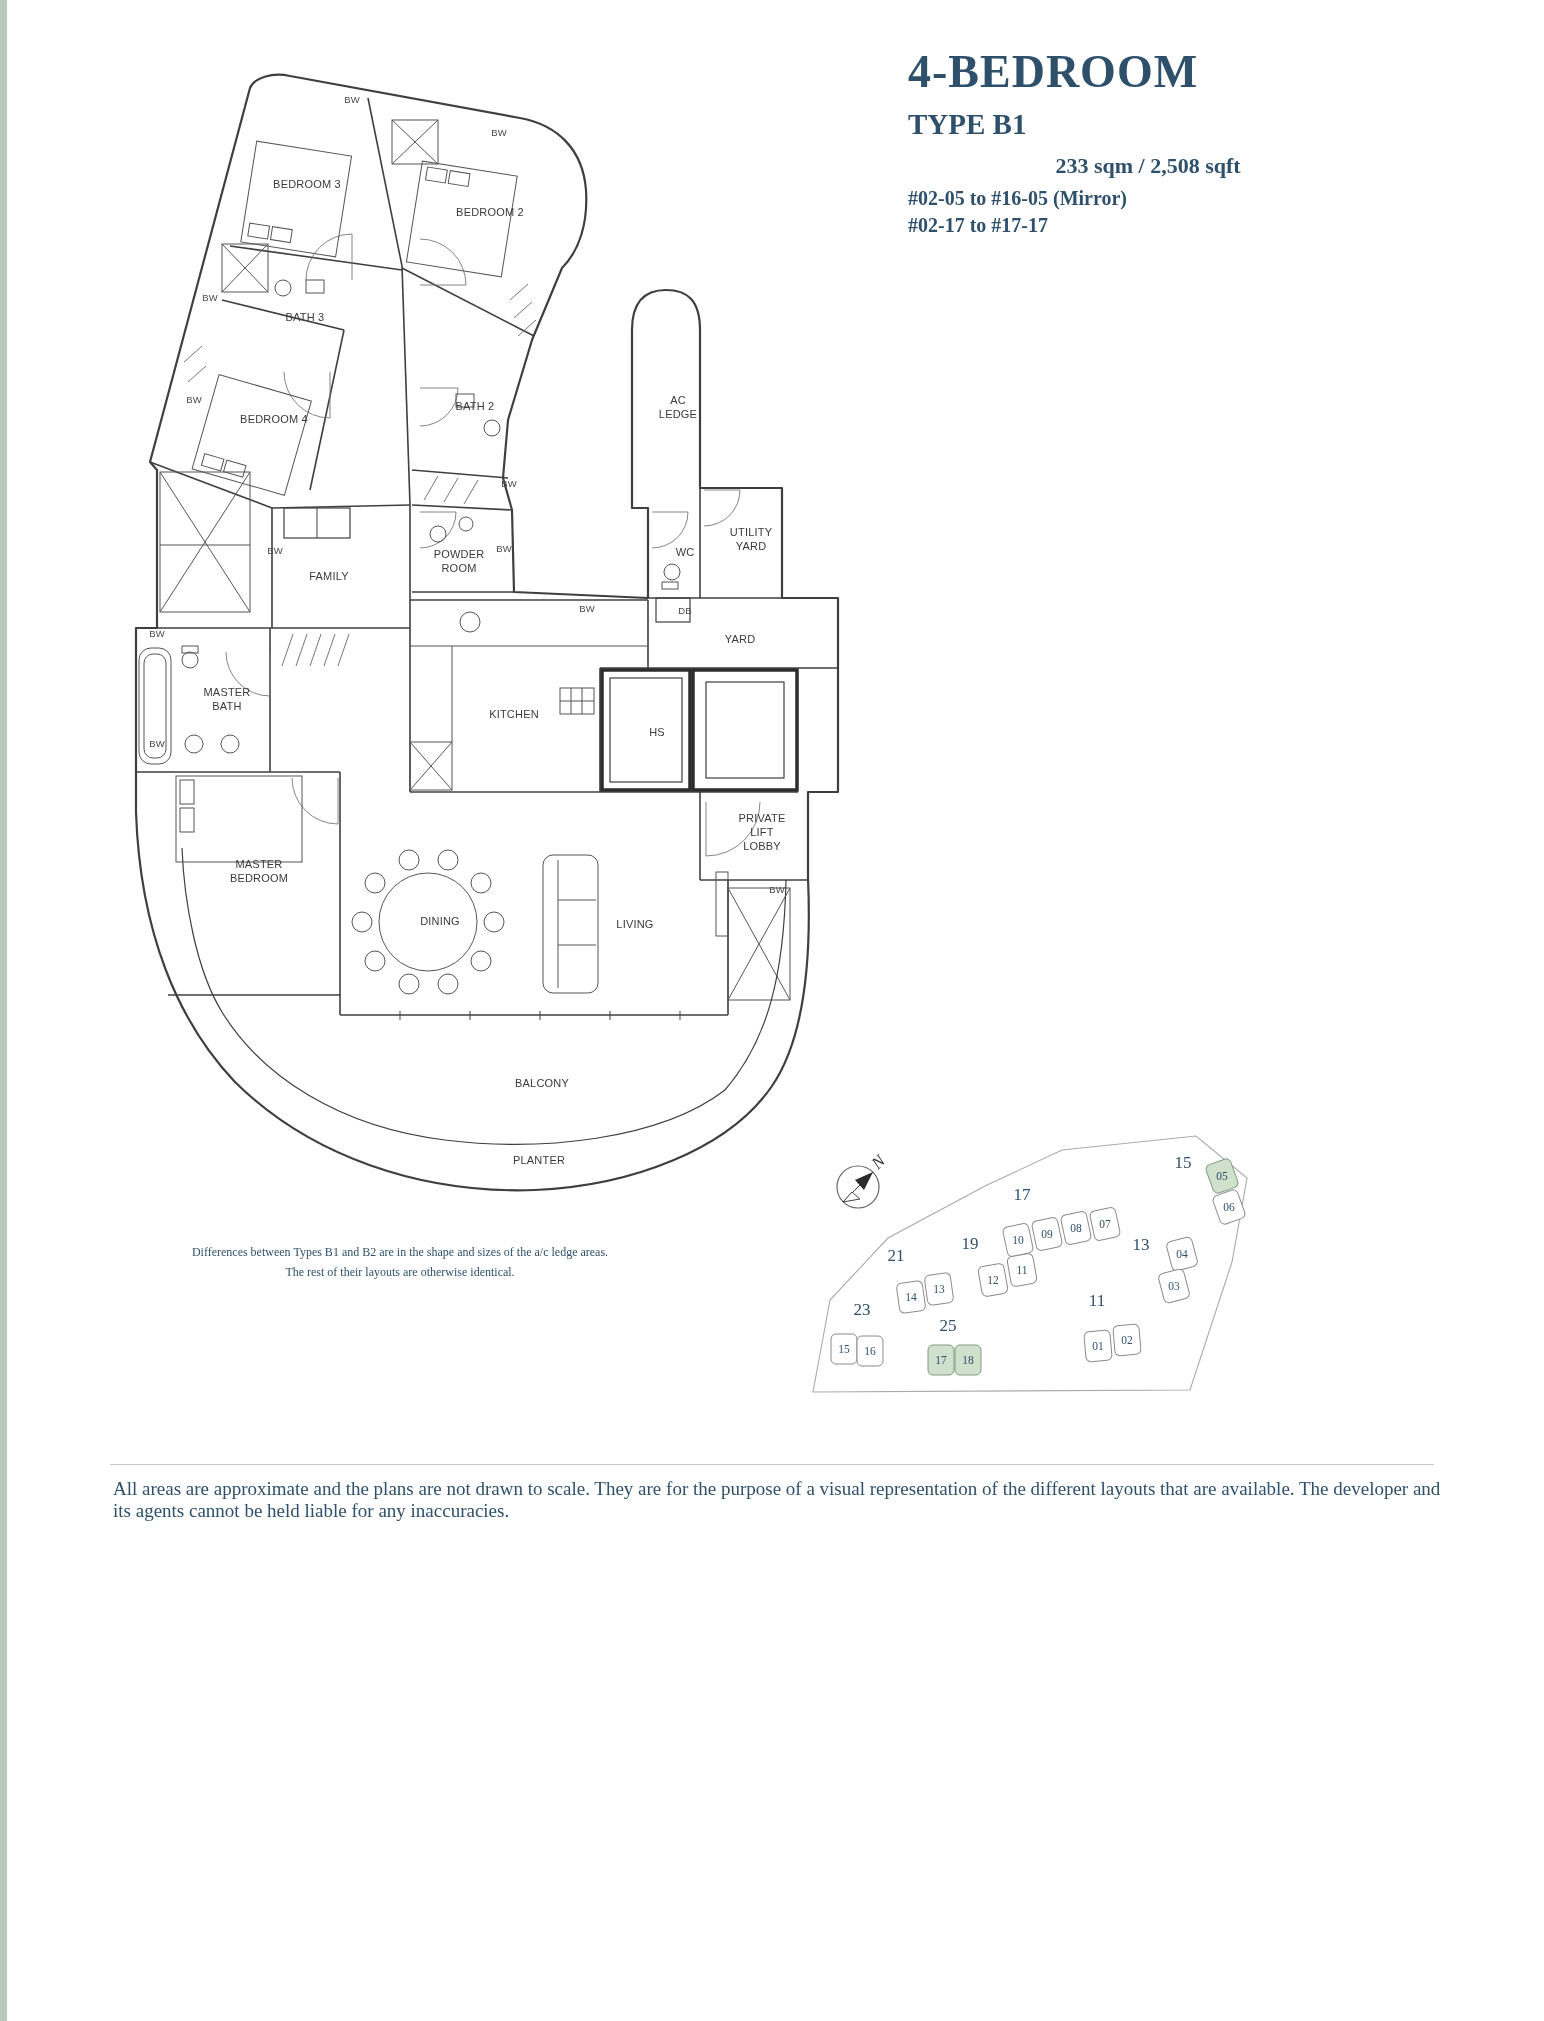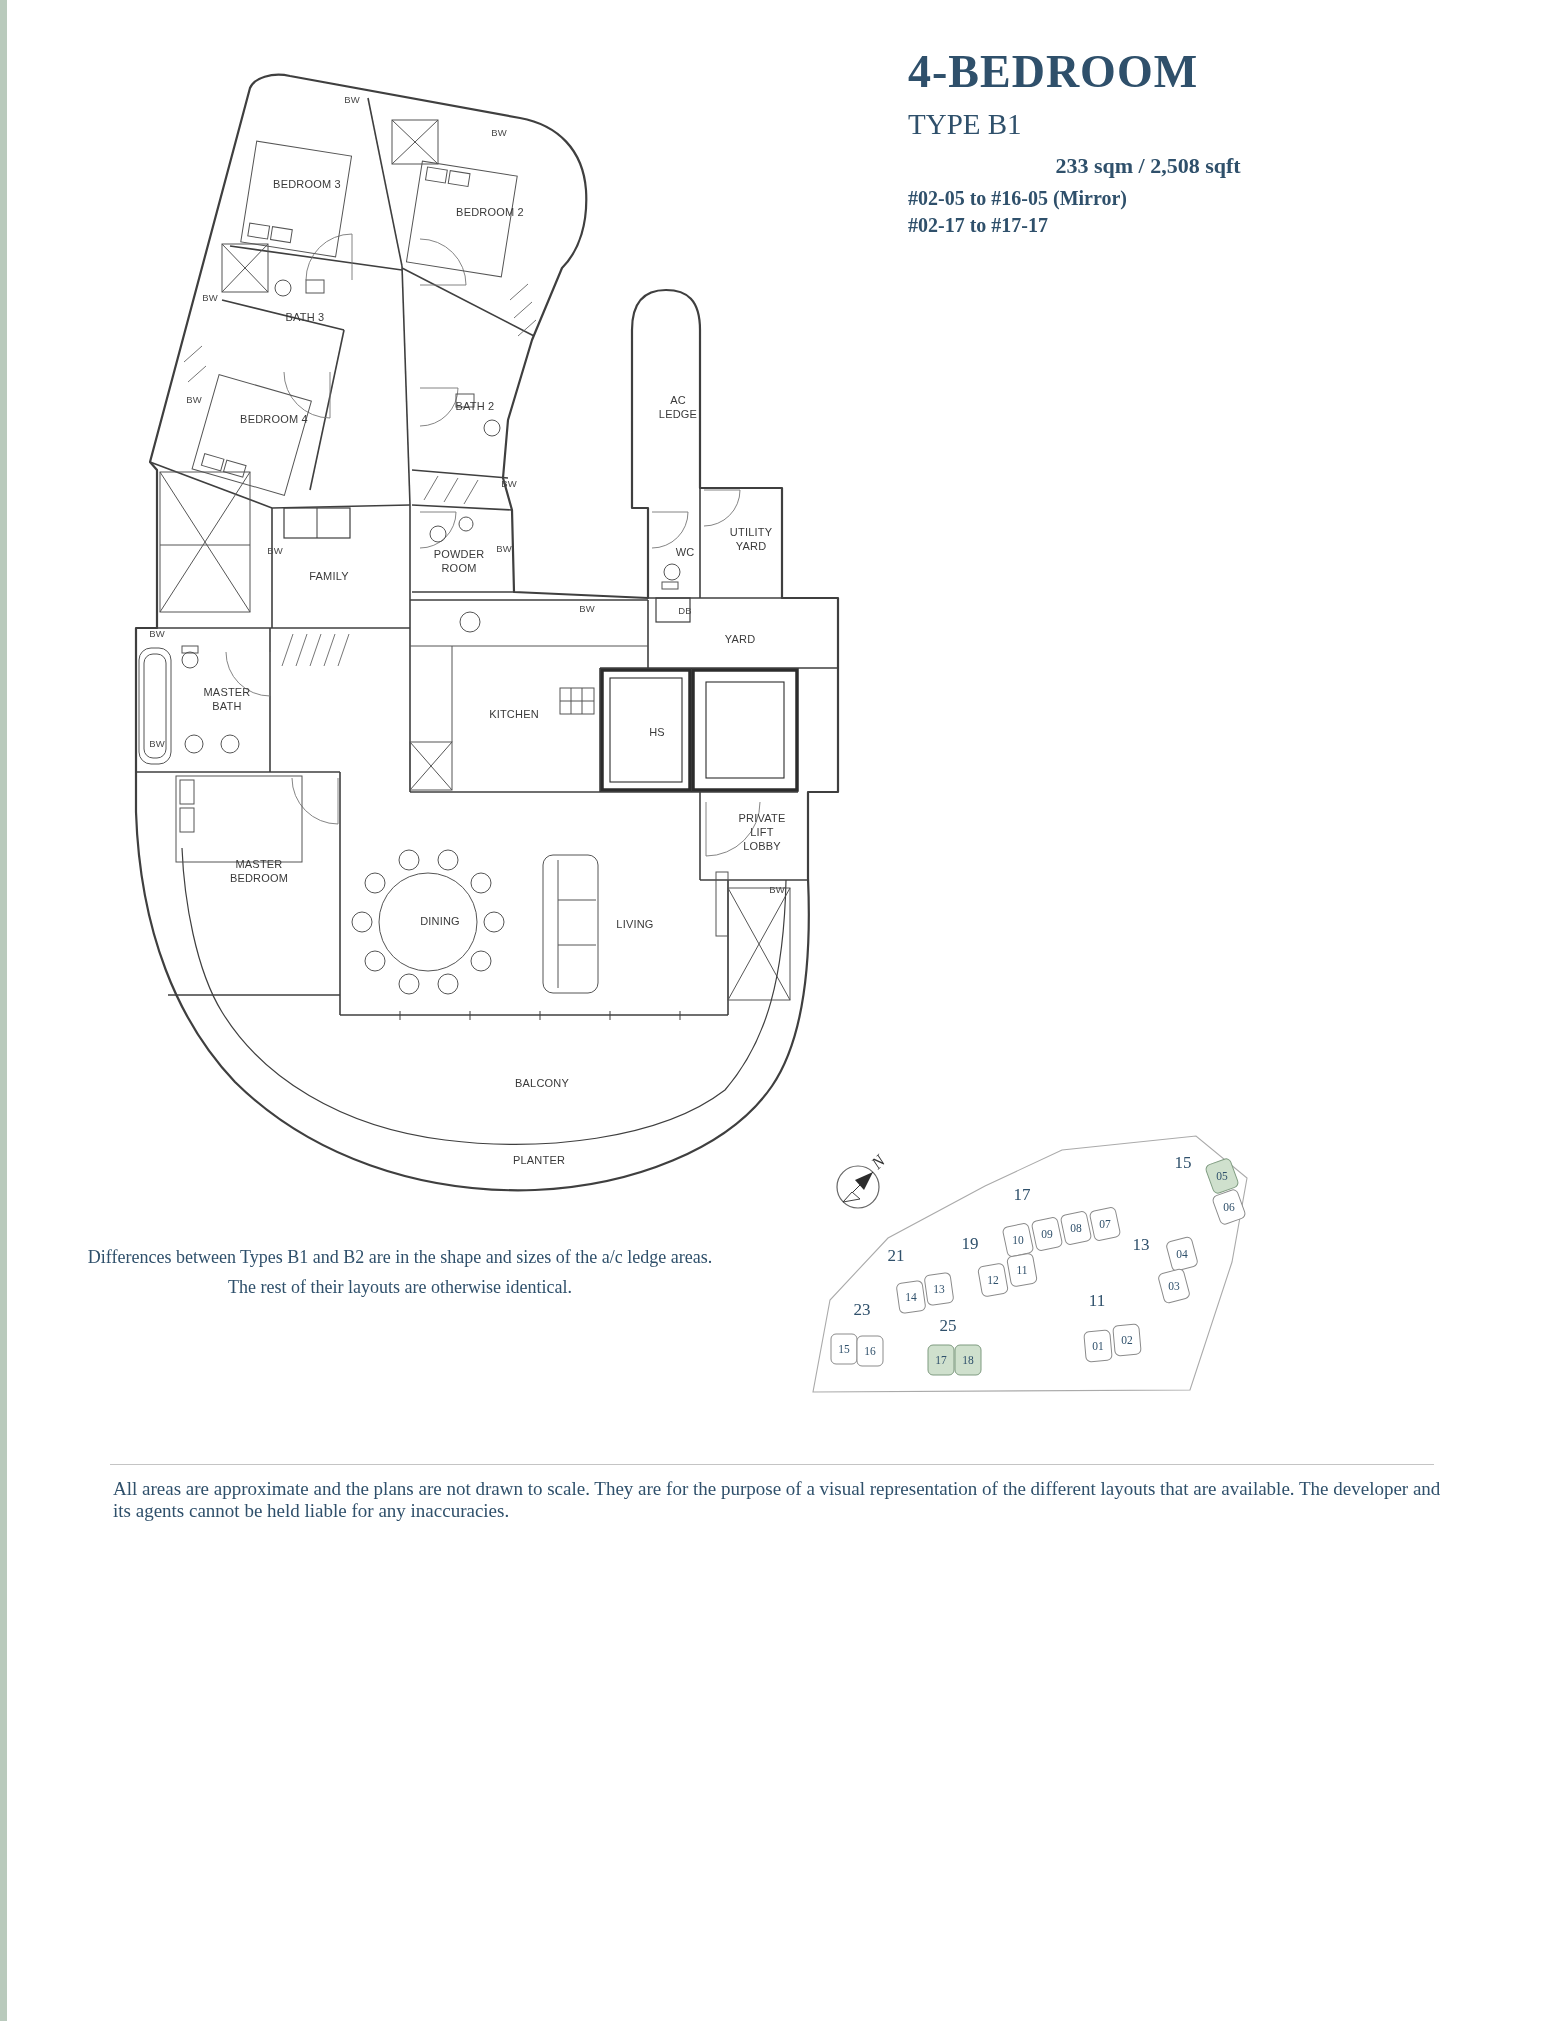--- a/index.html
+++ b/index.html
@@ -2,33 +2,33 @@
 <html><head>
 <meta charset="utf-8">
 <style>
   html,body{margin:0;padding:0;background:#e8e8e8;}
   .page{position:relative;width:1544px;height:2021px;background:#ffffff;overflow:hidden;
         font-family:"Liberation Serif",serif;color:#2f506b;margin:0 auto;}
   .edge-strip{position:absolute;left:0;top:0;width:7px;height:2021px;background:#b9cabc;}
   
   .title-block{position:absolute;left:908px;top:48px;width:480px;}
   .title-heading{font-size:46px;font-weight:bold;letter-spacing:1px;line-height:1.05;}
-  .title-type{font-size:29px;font-weight:normal;margin-top:12px;}
+  .title-type{font-size:29px;font-weight:bold;margin-top:12px;}
   .title-area{font-size:22px;font-weight:bold;margin-top:12px;text-align:center;}
   .title-range{font-size:20px;font-weight:bold;margin-top:6px;line-height:1.35;}
   .title-range + .title-range{margin-top:0;}
   
   .plan-svg{position:absolute;left:0;top:0;}
   #plan-labels{position:absolute;left:12px;top:0;width:1544px;height:2021px;pointer-events:none;}
   .room-label{position:absolute;transform:translate(-50%,-50%);font-family:"Liberation Sans",sans-serif;
       font-size:11px;color:#3a3a3a;text-align:center;white-space:pre-line;line-height:1.25;letter-spacing:.2px;}
   .room-label.bw{font-size:9.5px;color:#4a4a4a;}
   
   .note-block{position:absolute;left:85px;top:1243px;width:630px;text-align:center;
-      font-size:18px;line-height:1.65;}
+      font-size:12px;line-height:1.65;}
   
   .footer-rule{position:absolute;left:110px;top:1464px;width:1324px;border-top:1px solid #c4c4c4;}
   .footer-text{position:absolute;left:113px;top:1478px;width:1330px;font-size:19px;}
   
   .stack-num{font-family:"Liberation Serif",serif;font-size:17px;fill:#2f506b;text-anchor:middle;}
   .unit-num{font-family:"Liberation Serif",serif;font-size:11.5px;fill:#2f506b;text-anchor:middle;}
   .north-n{font-family:"Liberation Serif",serif;font-style:italic;font-size:17px;fill:#333;text-anchor:middle;}
 </style>
 </head>
 <body>

